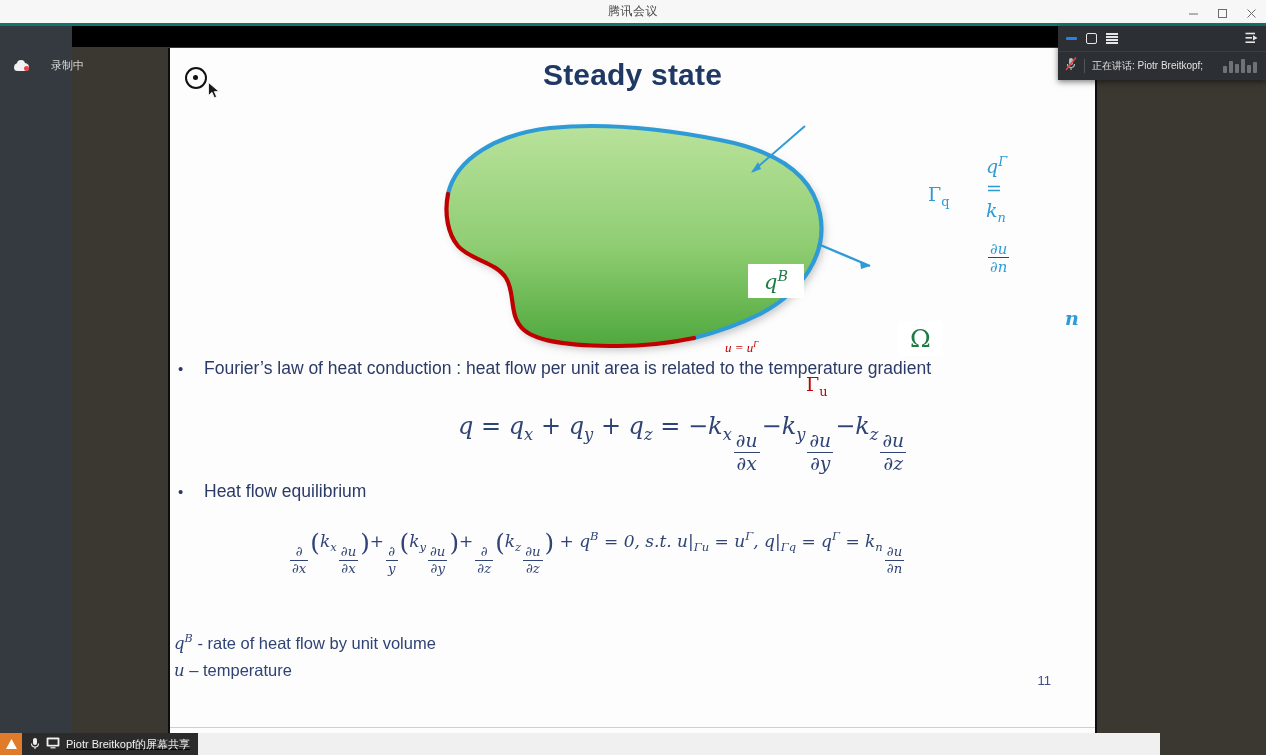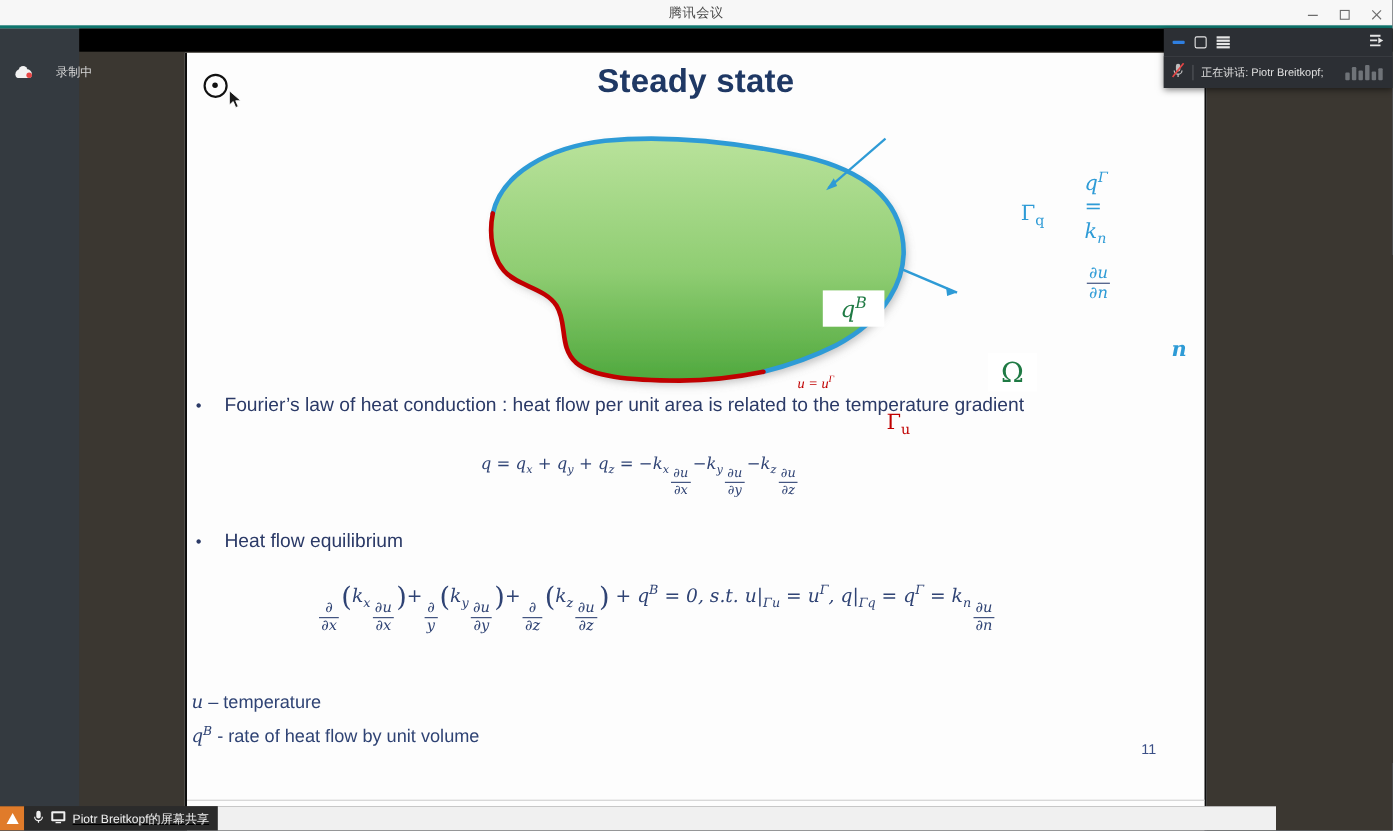--- a/index.html
+++ b/index.html
@@ -134,21 +134,21 @@
     width: 26px; font-size: 15px; color: #2b3a67; flex: none; text-align: left;
   }
   .bullet-fourier { left: 8px; top: 310px; width: 910px; }
   .bullet-heat    { left: 8px; top: 433px; width: 500px; }
 
   .eq {
     position: absolute; color: #2f4374;
     font-family: "DejaVu Serif", serif; font-style: italic;
     white-space: nowrap;
   }
-  .eq-fourier { left: 267px; top: 364px; font-size: 15px; }
+  .eq-fourier { left: 288px; top: 364px; font-size: 24px; }
   .eq-equilib { left: 118px; top: 480px; font-size: 17px; }
 
   .legend {
     position: absolute; left: 4px; top: 578px;
     color: #2f4374; font-size: 16.5px; line-height: 26px;
   }
   .legend .mv { font-family: "DejaVu Serif", serif; font-style: italic; }
 
   .pagenum {
     position: absolute; right: 44px; top: 625px;
@@ -365,24 +365,24 @@
             <span class="num">∂u</span>
             <span class="den">∂z</span>
           </span><span class="paren">)</span><span> + q</span><sup>B</sup><span> = 0, s.t. u|</span><sub>Γu</sub><span> = u</span><sup>Γ</sup><span>, q|</span><sub>Γq</sub><span> = q</span><sup>Γ</sup><span> = k</span><sub>n</sub><span class="frac">
             <span class="num">∂u</span>
             <span class="den">∂n</span>
           </span>
       </div>
 
       <div class="legend">
         <div>
+          <span class="mv">q</span><sup class="mv">B</sup><span> - rate of heat flow by unit volume</span>
+        </div>
+        <div>
           <span class="mv">u</span><span> – temperature</span>
-        </div>
-        <div>
-          <span class="mv">q</span><sup class="mv">B</sup><span> - rate of heat flow by unit volume</span>
         </div>
       </div>
 
       <div class="pagenum">11</div>
 
       <div class="doc-footer">
         <span>Page 12 of 84</span>
       </div>
     </div>
   </div>

